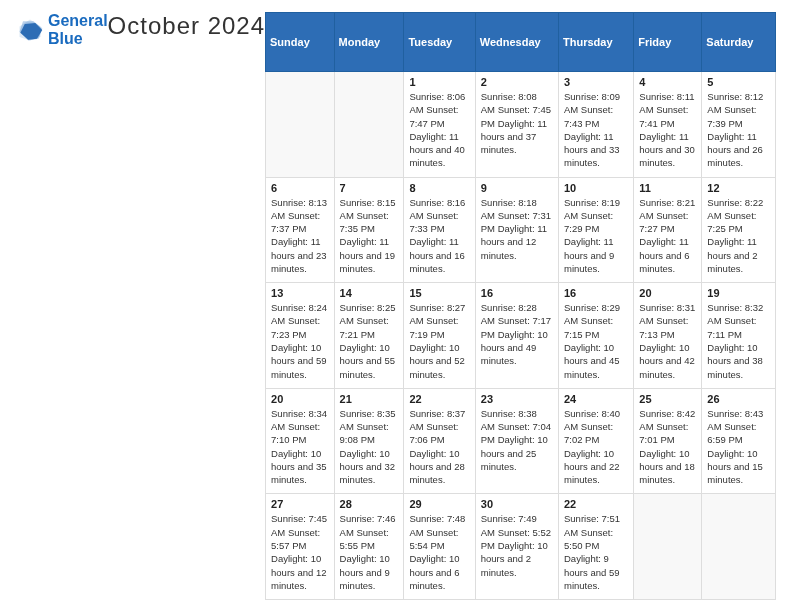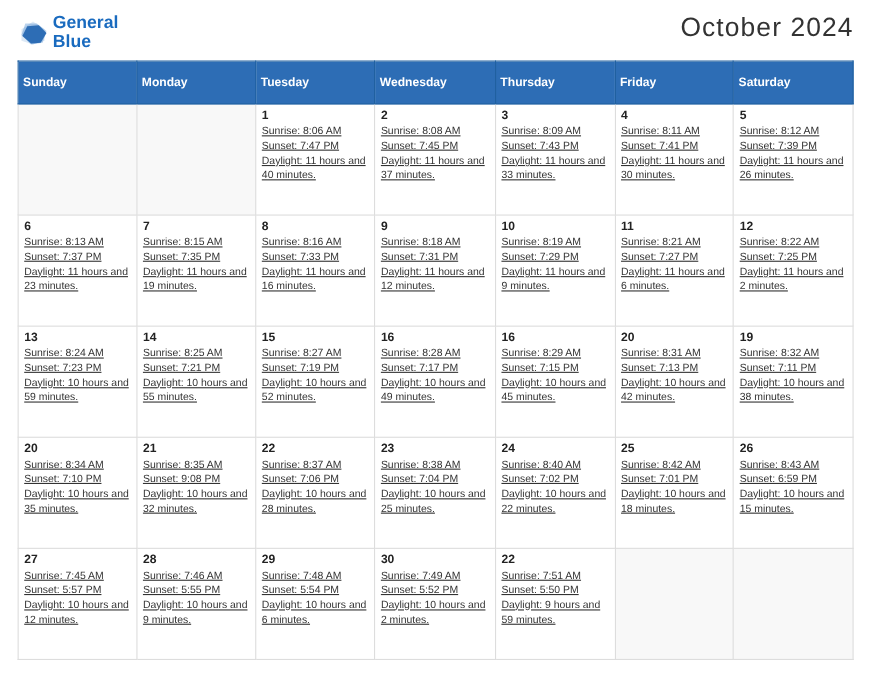--- a/index.html
+++ b/index.html
@@ -8,21 +8,21 @@
       height: 612px;
       font-family: Arial, sans-serif;
       background: #fff;
       overflow: hidden;
     }
     .page {
       width: 792px;
       height: 612px;
       padding: 12px 16px 12px 16px;
       display: flex;
-      flex-direction: column;
+      flex-direction: row;
     }
     .header {
       display: flex;
       justify-content: space-between;
       align-items: flex-start;
       margin-bottom: 8px;
     }
     .logo {
       display: flex;
       align-items: center;
@@ -56,21 +56,21 @@
     }
     .calendar {
       width: 100%;
       border-collapse: collapse;
       flex: 1;
       font-size: 10px;
     }
     .calendar thead tr th {
       background: #2d6db5;
       color: #fff;
-      padding: 13px 4px;
+      padding: 23px 4px;
       text-align: left;
       font-size: 11px;
       font-weight: 600;
       border: 1px solid #2060a0;
     }
     .calendar tbody tr td {
       border: 1px solid #ddd;
       vertical-align: top;
       padding: 4px 5px;
       width: 113px;
@@ -83,21 +83,20 @@
     .day-num {
       font-size: 11px;
       font-weight: bold;
       color: #222;
       margin-bottom: 2px;
     }
     .day-info {
       font-size: 9.5px;
       color: #333;
       line-height: 1.4;
-      text-decoration: underline;
     }
   </style>
 </head>
 <body>
 
 <div class="page">
   <div class="header">
     <div class="logo">
       <svg class="logo-icon" viewBox="0 0 32 32">
         <rect x="0" y="0" width="32" height="32" fill="transparent"></rect>

